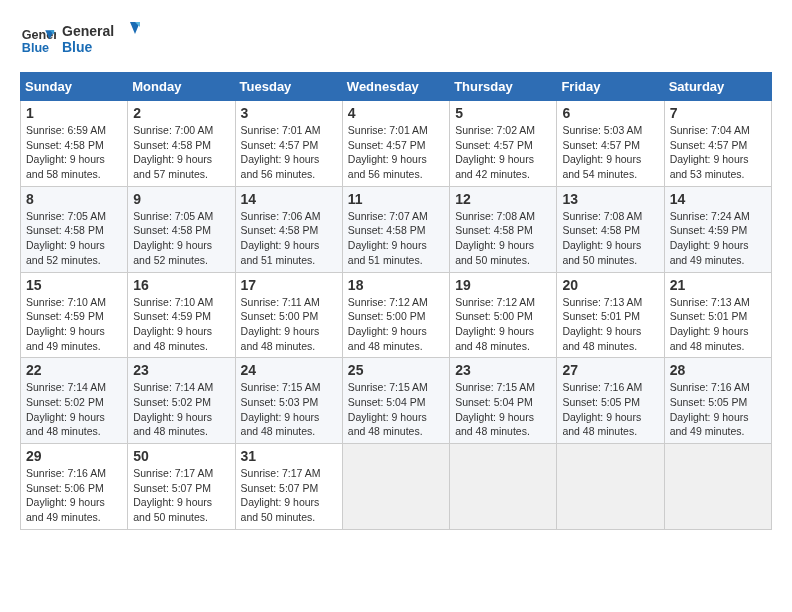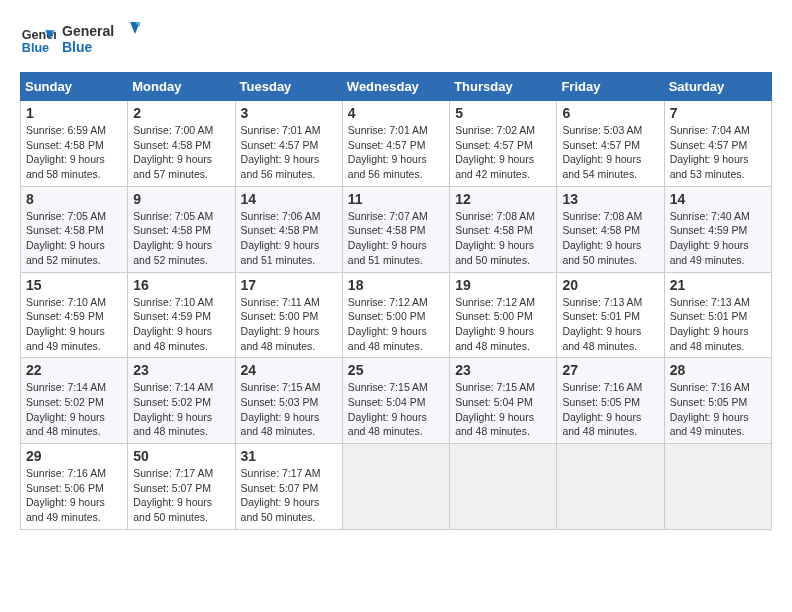--- a/index.html
+++ b/index.html
@@ -197,21 +197,21 @@
           <div class="day-detail">Daylight: 9 hours and 50 minutes.</div>
         </td>
         <td>
           <div class="day-num">13</div>
           <div class="day-detail">Sunrise: 7:08 AM</div>
           <div class="day-detail">Sunset: 4:58 PM</div>
           <div class="day-detail">Daylight: 9 hours and 50 minutes.</div>
         </td>
         <td>
           <div class="day-num">14</div>
-          <div class="day-detail">Sunrise: 7:40 AM</div>
+          <div class="day-detail">Sunrise: 7:24 AM</div>
           <div class="day-detail">Sunset: 4:59 PM</div>
           <div class="day-detail">Daylight: 9 hours and 49 minutes.</div>
         </td>
       </tr>
       <tr>
         <td>
           <div class="day-num">15</div>
           <div class="day-detail">Sunrise: 7:10 AM</div>
           <div class="day-detail">Sunset: 4:59 PM</div>
           <div class="day-detail">Daylight: 9 hours and 49 minutes.</div>

